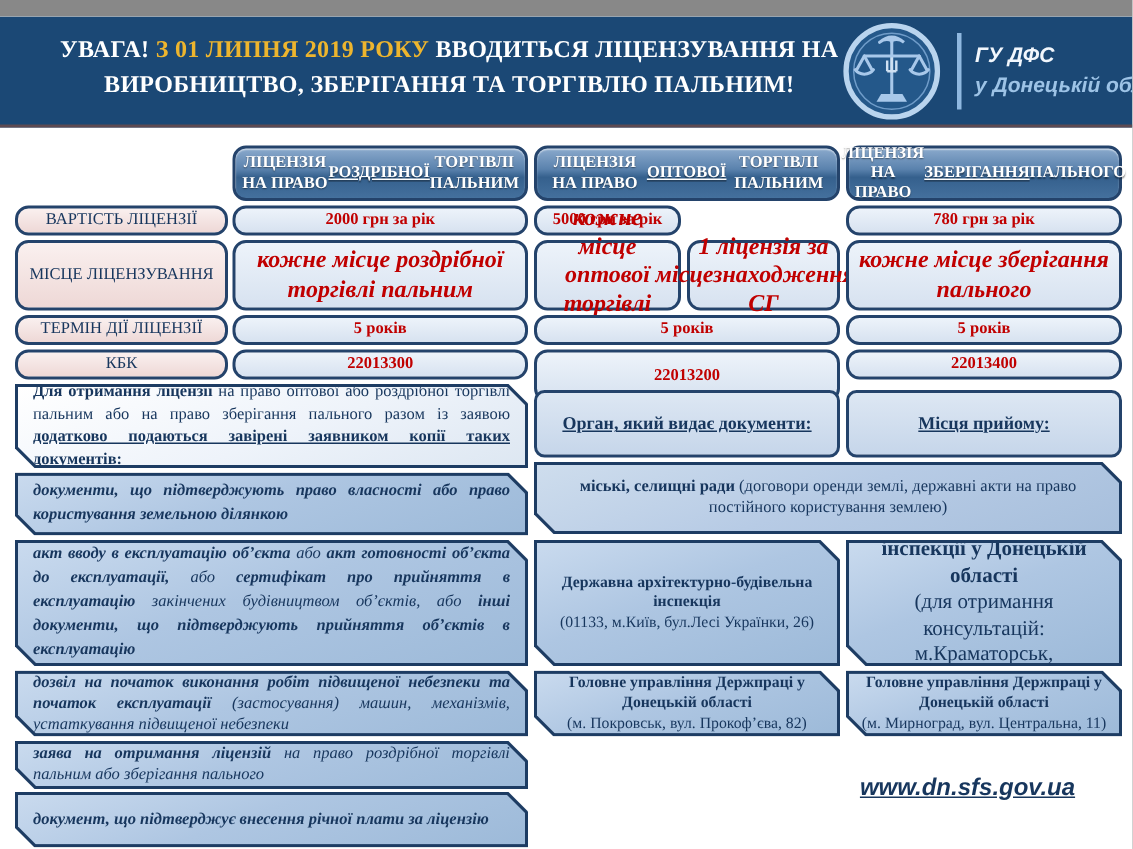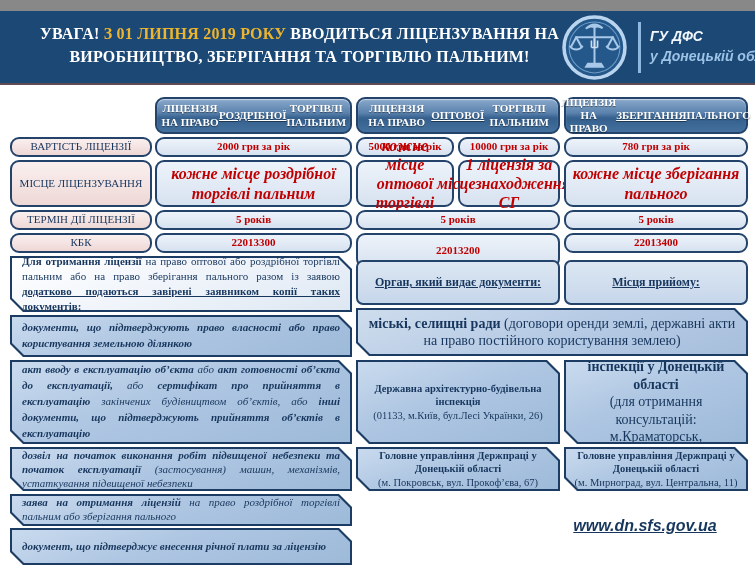--- a/index.html
+++ b/index.html
@@ -110,21 +110,20 @@
     </div>
   <div class="rbox rbox--btn" style="left:564px;top:86px;width:184px;height:37px;">
       <span>ЛІЦЕНЗІЯ НА ПРАВО </span>
       <span style="text-decoration: underline;">ЗБЕРІГАННЯ</span>
       <span> ПАЛЬНОГО</span>
     </div>
 
   <div class="rbox rbox--pink" style="left:10px;top:126px;width:142px;height:20px;">ВАРТІСТЬ ЛІЦЕНЗІЇ</div>
   <div class="rbox rbox--blue" style="left:155px;top:126px;width:197px;height:20px;">2000 грн за рік</div>
   <div class="rbox rbox--blue" style="left:356px;top:126px;width:98px;height:20px;">5000 грн за рік</div>
-  <div class="rbox rbox--blue" style="left:458px;top:126px;width:102px;height:20px;">10000 грн за рік</div>
   <div class="rbox rbox--blue" style="left:564px;top:126px;width:184px;height:20px;">780 грн за рік</div>
 
   <div class="rbox rbox--pink" style="left:10px;top:149px;width:142px;height:47px;">МІСЦЕ ЛІЦЕНЗУВАННЯ</div>
   <div class="rbox rbox--blue fs10" style="left:155px;top:149px;width:197px;height:47px;">кожне місце роздрібної торгівлі пальним</div>
   <div class="rbox rbox--blue fs10" style="left:356px;top:149px;width:98px;height:47px;">кожне місце оптової торгівлі пальним</div>
   <div class="rbox rbox--blue fs10" style="left:458px;top:149px;width:102px;height:47px;">1 ліцензія за місцезнаходженням СГ</div>
   <div class="rbox rbox--blue fs10" style="left:564px;top:149px;width:184px;height:47px;">кожне місце зберігання пального</div>
 
   <div class="rbox rbox--pink" style="left:10px;top:199px;width:142px;height:20px;">ТЕРМІН ДІЇ ЛІЦЕНЗІЇ</div>
   <div class="rbox rbox--blue" style="left:155px;top:199px;width:197px;height:20px;">5 років</div>
@@ -165,38 +164,38 @@
     <div class="snip-inner snip-inner--mid">
         <div class="blk-text"><span style="font-weight: bold; font-style: italic;">документ, що підтверджує внесення річної плати за ліцензію</span></div>
       </div>
   </div>
 
   <div class="rbox rbox--hdr" style="left:356px;top:249px;width:204px;height:45px;">Орган, який видає документи:</div>
   <div class="rbox rbox--hdr" style="left:564px;top:249px;width:184px;height:45px;">Місця прийому:</div>
 
   <div class="snip" style="left:356px;top:297px;width:392px;height:48px;">
     <div class="snip-inner snip-inner--merge">
-        <div class="blk-text blk-center" style="font-size:14px;"><span style="font-weight: bold;">міські, селищні ради </span><span>(договори оренди землі, державні акти на право постійного користування землею)</span></div>
+        <div class="blk-text blk-center" style="font-size:11px;"><span style="font-weight: bold;">міські, селищні ради </span><span>(договори оренди землі, державні акти на право постійного користування землею)</span></div>
       </div>
   </div>
 
   <div class="snip" style="left:356px;top:349px;width:204px;height:84px;">
     <div class="snip-inner snip-inner--mid">
         <div class="blk-text blk-center" style="font-size:10.5px;"><span style="font-weight: bold;">Державна архітектурно-будівельна інспекція</span><br><span>(01133, м.Київ, бул.Лесі Українки, 26)</span></div>
       </div>
   </div>
   <div class="snip" style="left:564px;top:349px;width:184px;height:84px;">
     <div class="snip-inner snip-inner--mid">
         <div class="blk-text blk-center" style="font-size:14px;"><span style="font-weight: bold;">Департамент державної архітектурно-будівельної інспекції у Донецькій області</span><br><span>(для отримання консультацій: м.Краматорськ, вул.Машинобудівельників, 30)</span></div>
       </div>
   </div>
 
   <div class="snip" style="left:356px;top:436px;width:204px;height:44px;">
     <div class="snip-inner snip-inner--mid">
-        <div class="blk-text blk-center" style="font-size:10.5px;"><span style="font-weight: bold;">Головне управління Держпраці у Донецькій області</span><br><span>(м. Покровськ, вул. Прокоф’єва, 67)</span></div>
+        <div class="blk-text blk-center" style="font-size:10.5px;"><span style="font-weight: bold;">Головне управління Держпраці у Донецькій області</span><br><span>(м. Покровськ, вул. Прокоф’єва, 82)</span></div>
       </div>
   </div>
   <div class="snip" style="left:564px;top:436px;width:184px;height:44px;">
     <div class="snip-inner snip-inner--mid">
         <div class="blk-text blk-center" style="font-size:10.5px;"><span style="font-weight: bold;">Головне управління Держпраці у Донецькій області</span><br><span>(м. Мирноград, вул. Центральна, 11)</span></div>
       </div>
   </div>
 
   <div id="website">www.dn.sfs.gov.ua</div>
 

